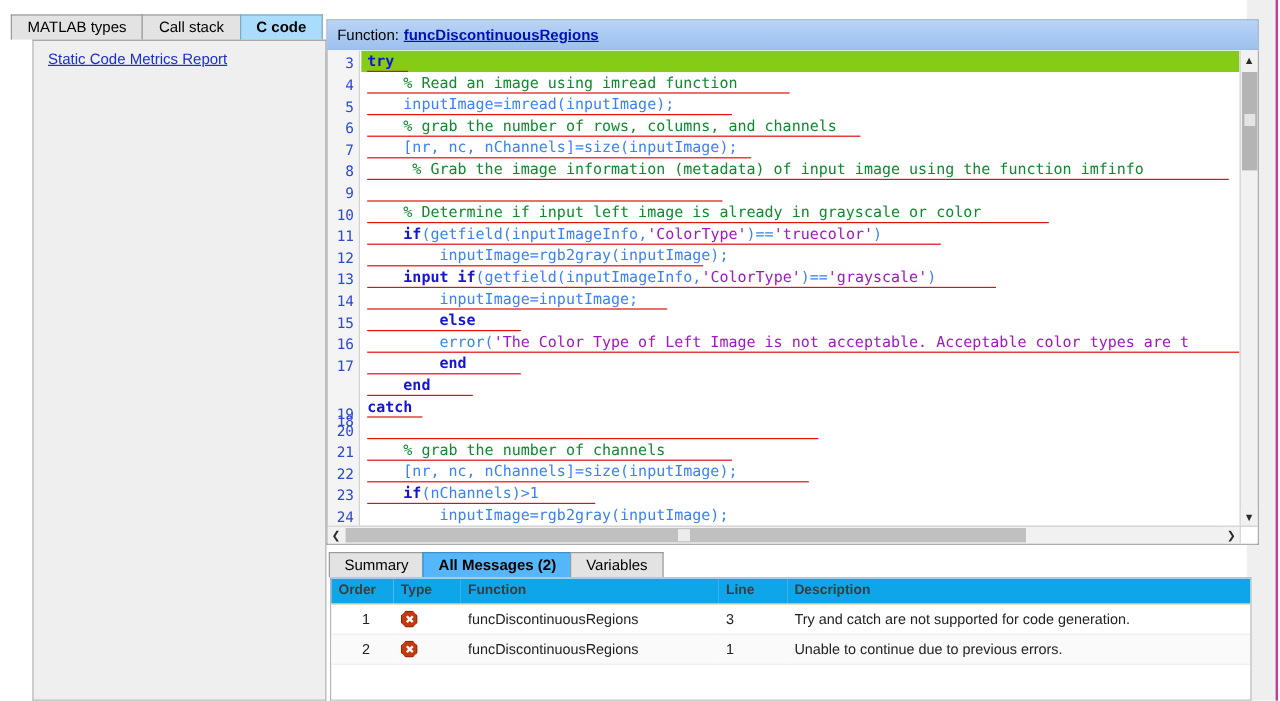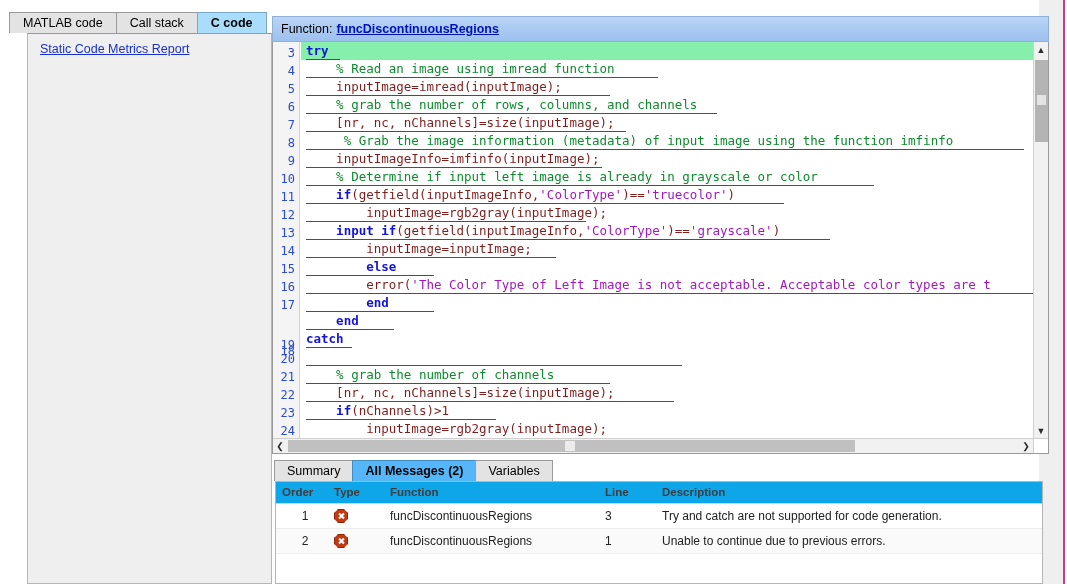--- a/index.html
+++ b/index.html
@@ -130,31 +130,31 @@
   .code-line {
     position: relative;
     height: 18px;
     line-height: 18px;
     white-space: pre;
     font-family: "DejaVu Sans Mono", monospace;
     font-size: 12.5px;
     color: #000;
     padding-left: 5px;
   }
-  .code-line.cur { background: #86efac; }
+  .code-line.cur { background: #84cc16; }
   .code-line .squig {
     position: absolute;
     left: 5px; bottom: 0px;
     height: 1.5px;
     background: #e01010;
   }
   .tok-kw   { color: #1414d6; font-weight: bold; }
   .tok-str  { color: #a018c0; }
   .tok-cmt  { color: #0f8a2f; }
-  .tok-txt  { color: #7f1d1d; }
+  .tok-txt  { color: #3b82f6; }
 
   
   .vscroll {
     position: absolute; right: 0; top: 0;
     width: 15px; height: 396px;
     background: #f1f1f1;
     border-left: 1px solid #cfcfcf;
   }
   .vs-btn {
     position: absolute; left: 0;
@@ -297,21 +297,21 @@
 </head>
 <body>
 
 <div id="root">
 
   <div class="page-right-fill"></div>
   <div class="page-right-rule"></div>
 
   <div class="left-pane">
     <div class="tabstrip">
-      <div class="tab">MATLAB code</div>
+      <div class="tab">MATLAB types</div>
       <div class="tab">Call stack</div>
       <div class="tab active">C code</div>
     </div>
     <div class="left-body">
       <a class="metrics-link">Static Code Metrics Report</a>
     </div>
   </div>
 
   <div class="right-pane">
 
@@ -345,21 +345,21 @@
           <div class="gutter-num" style="top: 362px;">23</div>
           <div class="gutter-num" style="top: 380px;">24</div>
         </div>
       <div class="code-view">
           <div class="code-line cur"><span class="tok-kw">try</span><div class="squig" style="width: 34px;"></div></div>
           <div class="code-line"><span class="tok-cmt">    % Read an image using imread function</span><div class="squig" style="width: 352px;"></div></div>
           <div class="code-line"><span class="tok-txt">    inputImage=imread(inputImage);</span><div class="squig" style="width: 304px;"></div></div>
           <div class="code-line"><span class="tok-cmt">    % grab the number of rows, columns, and channels</span><div class="squig" style="width: 411px;"></div></div>
           <div class="code-line"><span class="tok-txt">    [nr, nc, nChannels]=size(inputImage);</span><div class="squig" style="width: 320px;"></div></div>
           <div class="code-line"><span class="tok-cmt">     % Grab the image information (metadata) of input image using the function imfinfo</span><div class="squig" style="width: 718px;"></div></div>
-          <div class="code-line"><span class="tok-txt">    inputImageInfo=imfinfo(inputImage);</span><div class="squig" style="width: 296px;"></div></div>
+          <div class="code-line"><div class="squig" style="width: 296px;"></div></div>
           <div class="code-line"><span class="tok-cmt">    % Determine if input left image is already in grayscale or color</span><div class="squig" style="width: 568px;"></div></div>
           <div class="code-line"><span class="tok-txt">    </span><span class="tok-kw">if</span><span class="tok-txt">(getfield(inputImageInfo,</span><span class="tok-str">'ColorType'</span><span class="tok-txt">)==</span><span class="tok-str">'truecolor'</span><span class="tok-txt">)</span><div class="squig" style="width: 478px;"></div></div>
           <div class="code-line"><span class="tok-txt">        inputImage=rgb2gray(inputImage);</span><div class="squig" style="width: 280px;"></div></div>
           <div class="code-line"><span class="tok-txt">    </span><span class="tok-kw">input if</span><span class="tok-txt">(getfield(inputImageInfo,</span><span class="tok-str">'ColorType'</span><span class="tok-txt">)==</span><span class="tok-str">'grayscale'</span><span class="tok-txt">)</span><div class="squig" style="width: 524px;"></div></div>
           <div class="code-line"><span class="tok-txt">        inputImage=inputImage;</span><div class="squig" style="width: 250px;"></div></div>
           <div class="code-line"><span class="tok-txt">        </span><span class="tok-kw">else</span><div class="squig" style="width: 128px;"></div></div>
           <div class="code-line"><span class="tok-txt">        error(</span><span class="tok-str">'The Color Type of Left Image is not acceptable. Acceptable color types are t</span><div class="squig" style="width: 732px;"></div></div>
           <div class="code-line"><span class="tok-txt">        </span><span class="tok-kw">end</span><div class="squig" style="width: 128px;"></div></div>
           <div class="code-line"><span class="tok-txt">    </span><span class="tok-kw">end</span><div class="squig" style="width: 88px;"></div></div>
           <div class="code-line"><span class="tok-kw">catch</span><div class="squig" style="width: 46px;"></div></div>

